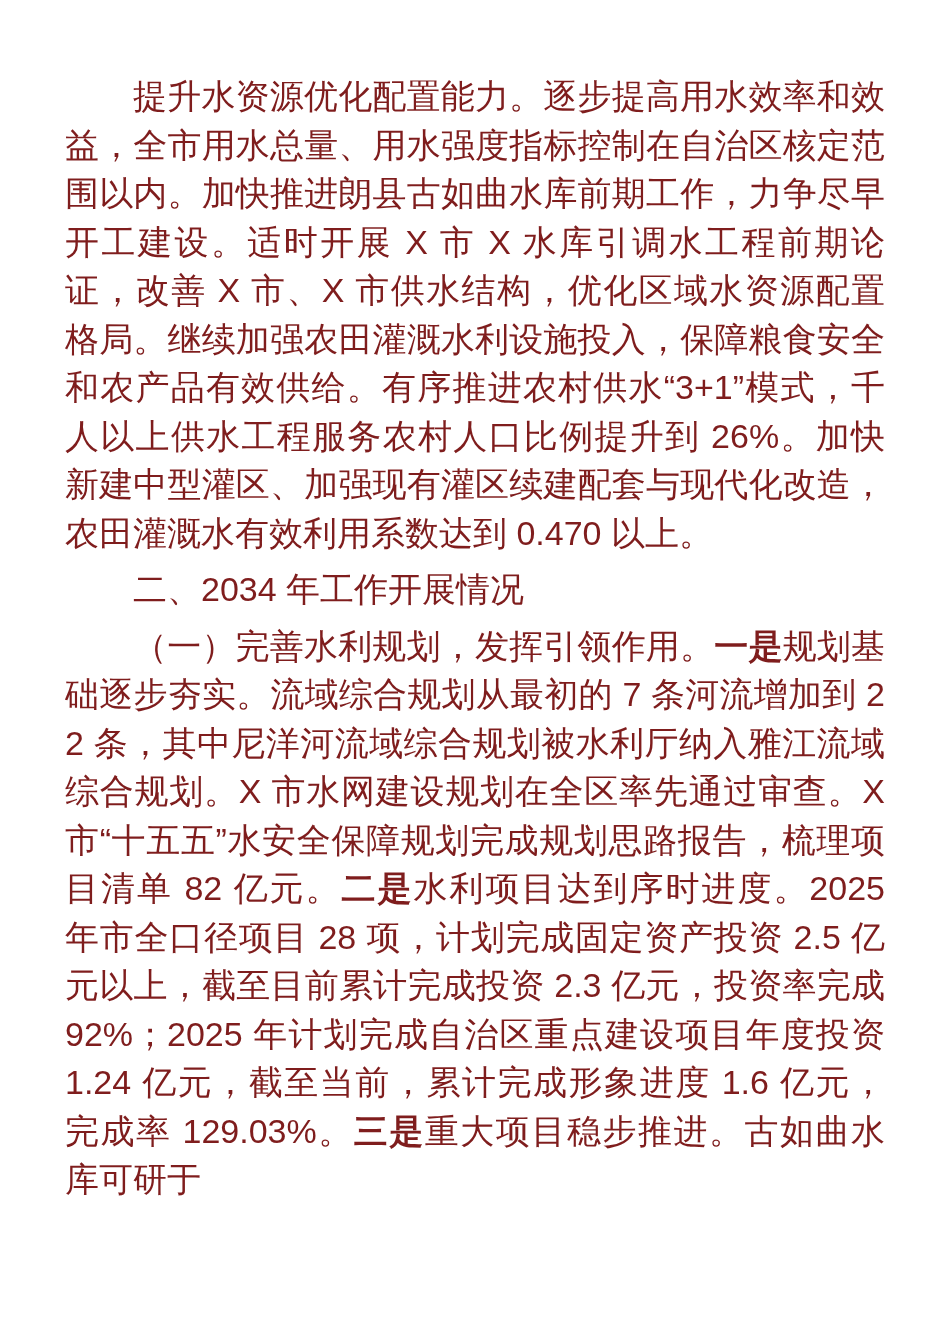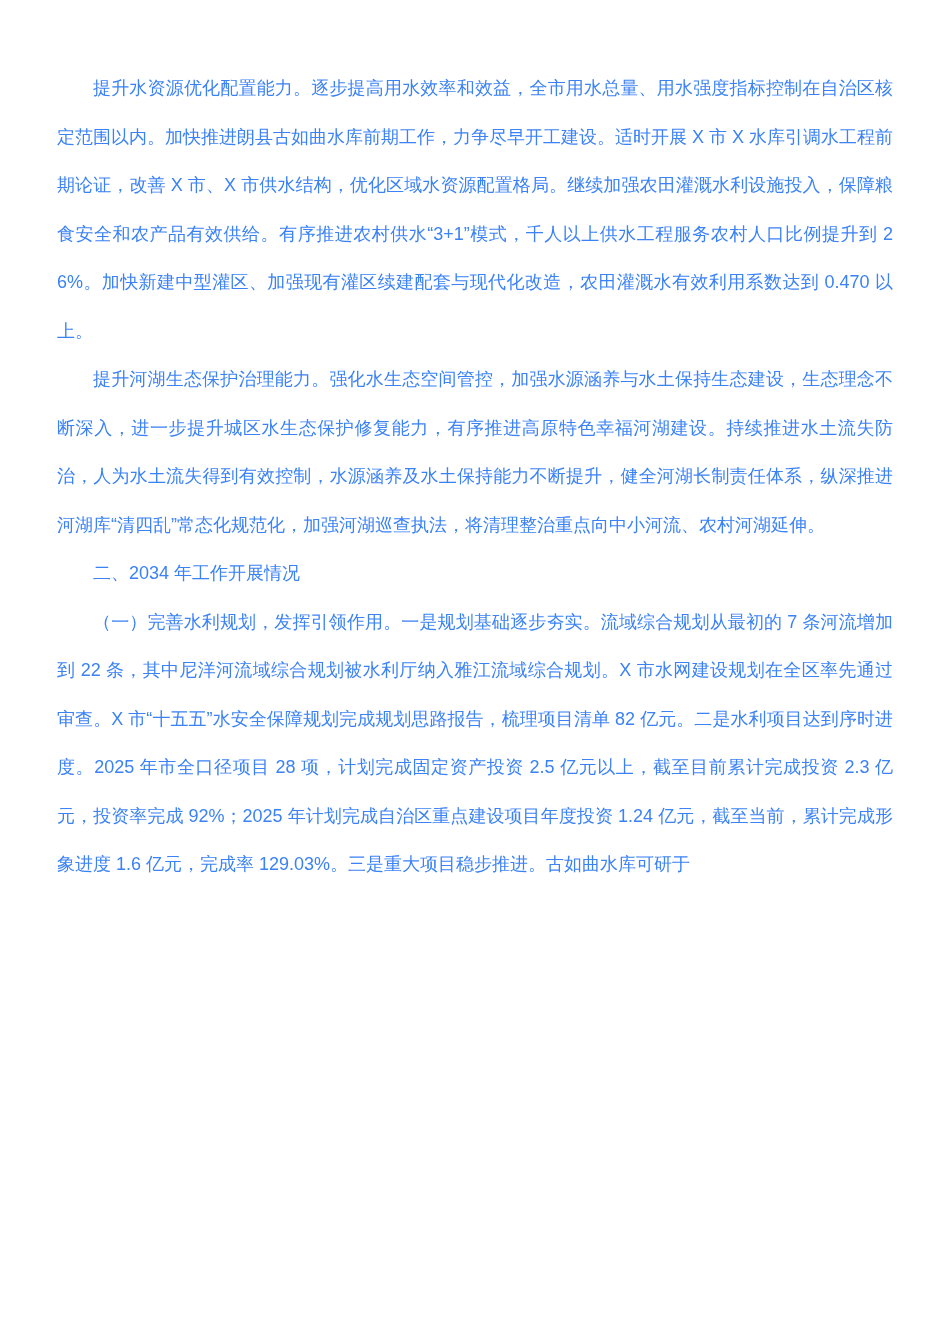--- a/index.html
+++ b/index.html
@@ -11,41 +11,40 @@
     position: relative;
     width: 950px;
     height: 1344px;
     background: #ffffff;
     box-sizing: border-box;
     padding: 64px 57px 0 57px;
     overflow: hidden;
     font-family: "Liberation Sans", "DejaVu Sans", sans-serif;
   }
   .para {
-    margin: 0;
+    margin: 8px;
     padding: 0;
-    font-size: 18px;
+    font-size: 34px;
     line-height: 48.5px;
-    color: #3b82f6;
+    color: #7f1d1d;
     text-align: justify;
     text-justify: inter-character;
     text-indent: 2em;
     word-break: break-all;
     overflow-wrap: break-word;
   }
   .run {
     font-weight: normal;
   }
   .run.bold {
-    font-weight: normal;
+    font-weight: bold;
   }
 </style>
 </head>
 <body>
 
 <div class="page">
   <div>
       <p class="para"><span class="run">提升水资源优化配置能力。逐步提高用水效率和效益，全市用水总量、用水强度指标控制在自治区核定范围以内。加快推进朗县古如曲水库前期工作，力争尽早开工建设。适时开展 X 市 X 水库引调水工程前期论证，改善 X 市、X 市供水结构，优化区域水资源配置格局。继续加强农田灌溉水利设施投入，保障粮食安全和农产品有效供给。有序推进农村供水“3+1”模式，千人以上供水工程服务农村人口比例提升到 26%。加快新建中型灌区、加强现有灌区续建配套与现代化改造，农田灌溉水有效利用系数达到 0.470 以上。</span></p>
-      <p class="para"><span class="run">提升河湖生态保护治理能力。强化水生态空间管控，加强水源涵养与水土保持生态建设，生态理念不断深入，进一步提升城区水生态保护修复能力，有序推进高原特色幸福河湖建设。持续推进水土流失防治，人为水土流失得到有效控制，水源涵养及水土保持能力不断提升，健全河湖长制责任体系，纵深推进河湖库“清四乱”常态化规范化，加强河湖巡查执法，将清理整治重点向中小河流、农村河湖延伸。</span></p>
       <p class="para"><span class="run">二、2034 年工作开展情况</span></p>
       <p class="para"><span class="run">（一）完善水利规划，发挥引领作用。</span><span class="run bold">一是</span><span class="run">规划基础逐步夯实。流域综合规划从最初的 7 条河流增加到 22 条，其中尼洋河流域综合规划被水利厅纳入雅江流域综合规划。X 市水网建设规划在全区率先通过审查。X 市“十五五”水安全保障规划完成规划思路报告，梳理项目清单 82 亿元。</span><span class="run bold">二是</span><span class="run">水利项目达到序时进度。2025 年市全口径项目 28 项，计划完成固定资产投资 2.5 亿元以上，截至目前累计完成投资 2.3 亿元，投资率完成 92%；2025 年计划完成自治区重点建设项目年度投资 1.24 亿元，截至当前，累计完成形象进度 1.6 亿元，完成率 129.03%。</span><span class="run bold">三是</span><span class="run">重大项目稳步推进。古如曲水库可研于</span></p>
     </div>
 </div>
 
 </body></html>

